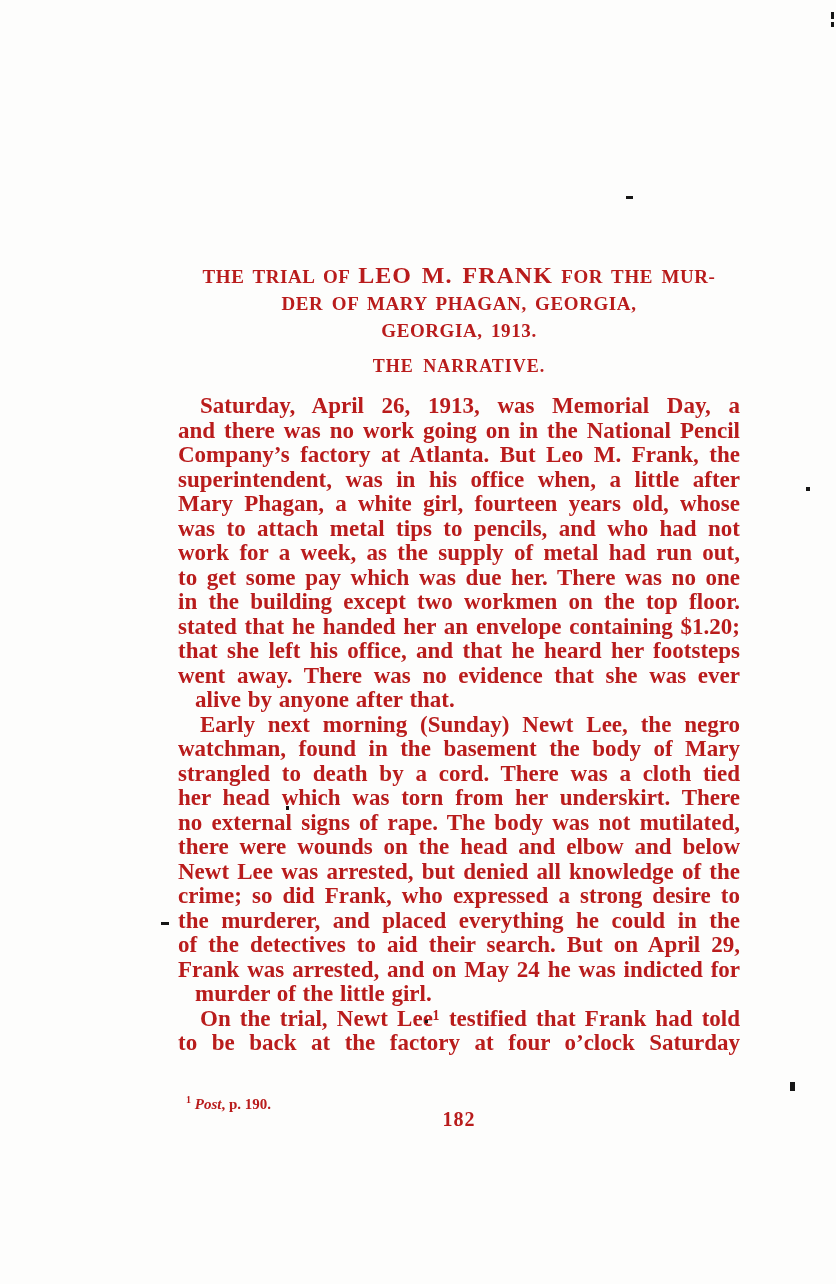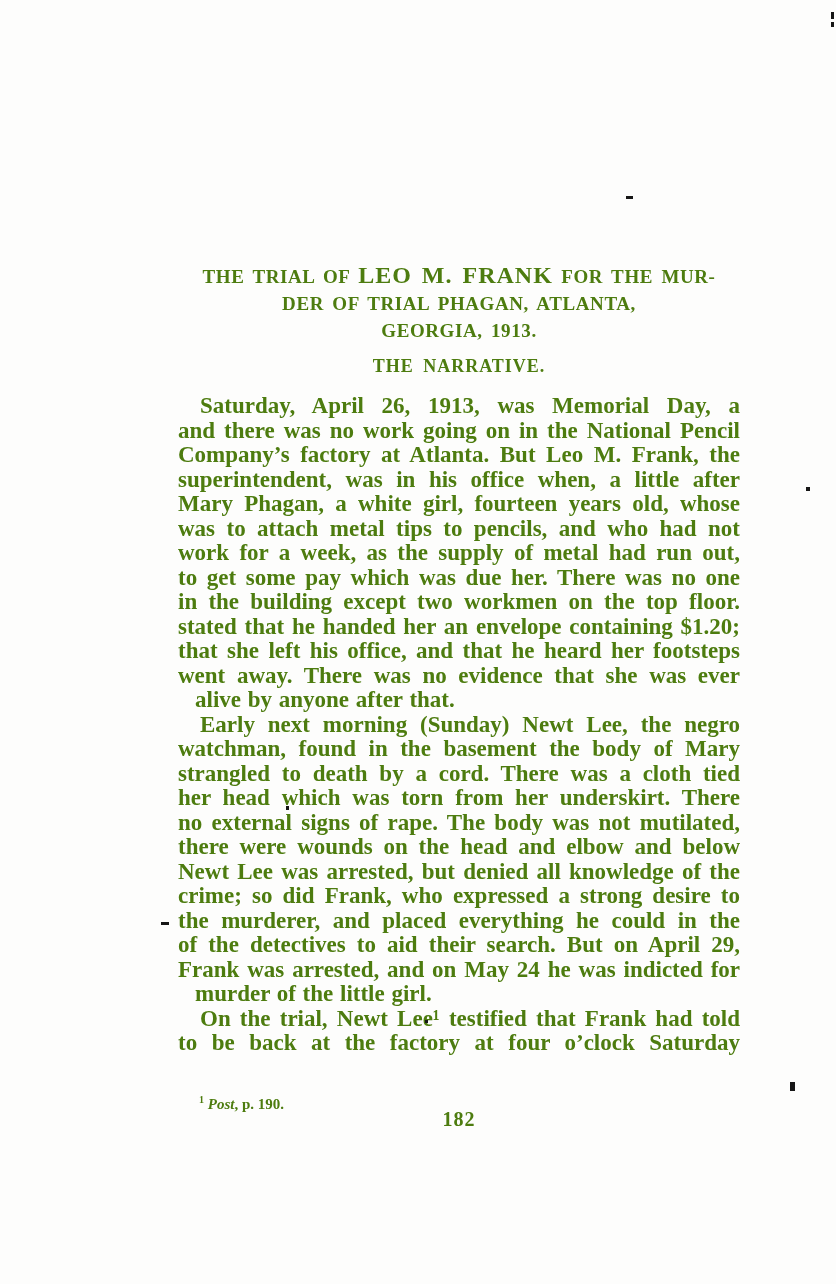--- a/index.html
+++ b/index.html
@@ -2,21 +2,21 @@
 <html><head>
 <meta charset="utf-8">
 <style>
   html, body { margin: 0; padding: 0; background: #ffffff; }
   .page {
     position: relative;
     width: 836px;
     height: 1284px;
     background: #fdfdfc;
     font-family: "Liberation Serif", "DejaVu Serif", serif;
-    color: #4d7c0f;
+    color: #b91c1c;
     overflow: hidden;
   }
   .title-block {
     position: absolute;
     top: 262px;
     left: 178px;
     width: 562px;
     text-align: center;
     font-weight: bold;
     font-size: 19px;
@@ -51,21 +51,21 @@
     line-height: 24.5px;
     text-align: justify;
     text-align-last: justify;
     overflow: hidden;
   }
   .line.first { text-indent: 22px; }
   .line.lastline { text-align-last: left; margin-left: 17px; }
   .footnote {
     position: absolute;
     top: 1094px;
-    left: 199px;
+    left: 186px;
     font-size: 15px;
     font-weight: bold;
   }
   .footnote sup { font-size: 10px; }
   .folio {
     position: absolute;
     top: 1108px;
     left: 178px;
     width: 562px;
     text-align: center;
@@ -75,21 +75,21 @@
   }
   .speck { position: absolute; background: #161616; }
 </style>
 </head>
 <body>
 
 <div class="page">
 
   <header class="title-block">
     <div><span>THE TRIAL OF </span><span class="title-big">LEO M. FRANK</span><span> FOR THE MUR-</span></div>
-    <div>DER OF TRIAL PHAGAN, ATLANTA,</div>
+    <div>DER OF MARY PHAGAN, GEORGIA,</div>
     <div>GEORGIA, 1913.</div>
   </header>
 
   <h2 class="section-heading">THE NARRATIVE.</h2>
 
   <main class="narrative">
       <div>
         <div class="line first">Saturday, April 26, 1913, was Memorial Day, a holiday,</div>
         <div class="line">and there was no work going on in the National Pencil</div>
         <div class="line">Company’s factory at Atlanta. But Leo M. Frank, the</div>

